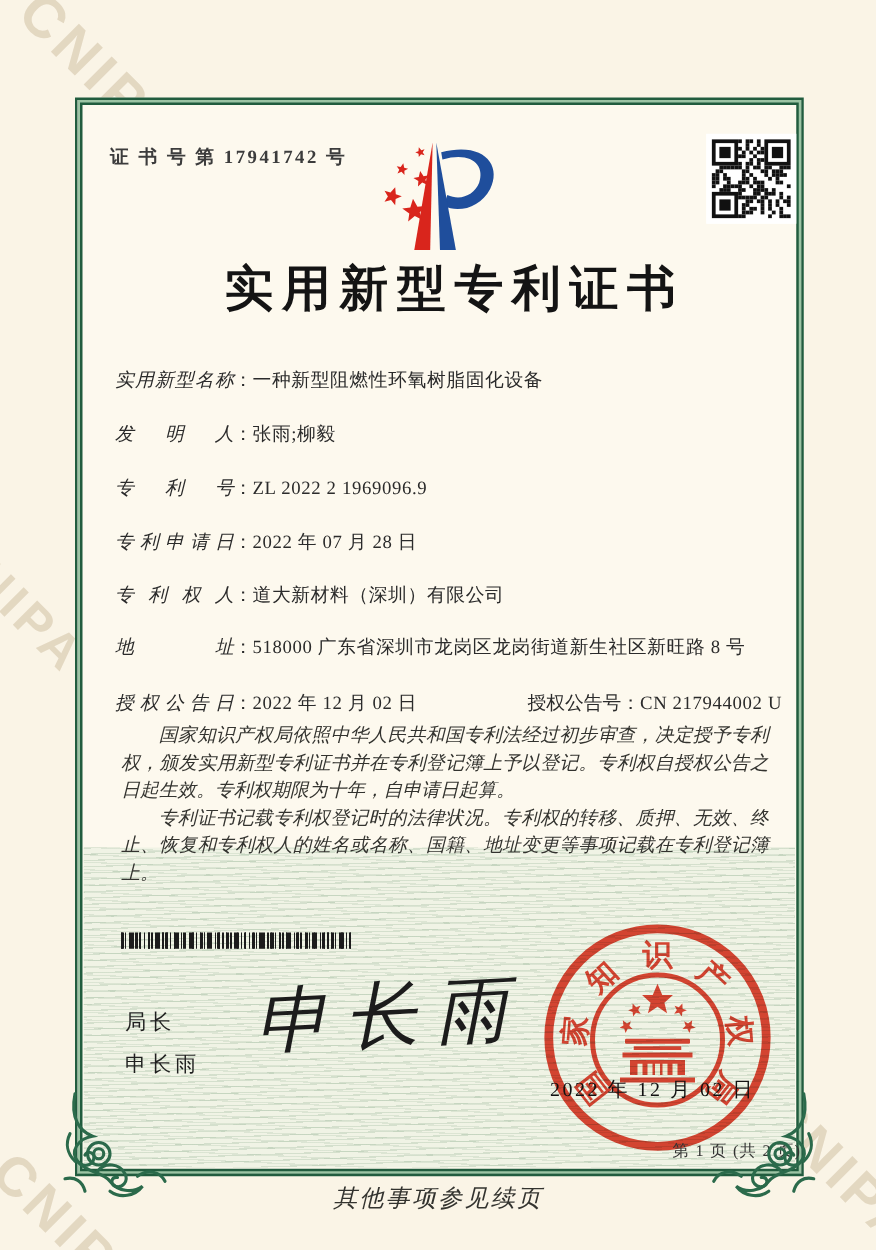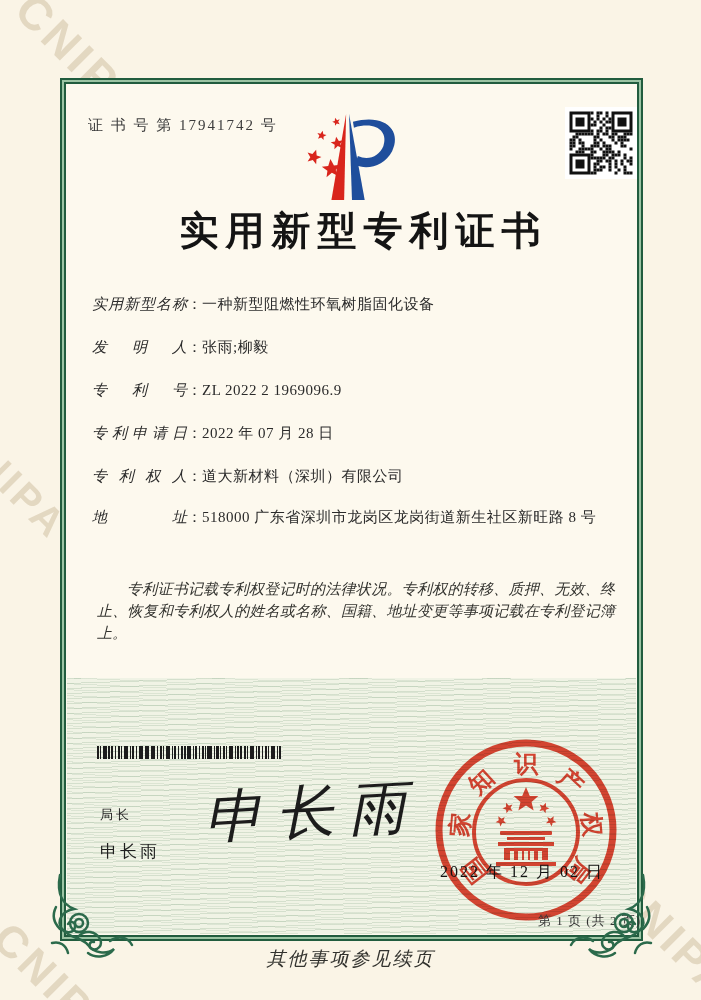--- a/index.html
+++ b/index.html
@@ -29,21 +29,21 @@
     background:#fdf9ee;
   }
   .guilloche{
     position:absolute;left:5px;right:5px;top:598px;bottom:5px;
     background-color:rgba(213,227,208,0.30);
     background-image:
       repeating-linear-gradient(178deg, rgba(148,178,148,0.30) 0 1px, transparent 1px 5px),
       repeating-linear-gradient(182.5deg, rgba(148,178,148,0.22) 0 1px, transparent 1px 6px);
     pointer-events:none;
   }
-  .cert-no{position:absolute;left:26px;top:36px;font-size:15px;letter-spacing:2px;color:#3c3c3c;}
+  .cert-no{position:absolute;left:26px;top:36px;font-size:15px;letter-spacing:2px;color:#3c3c3c;font-weight:bold;}
   .logo{position:absolute;left:230px;top:30px;}
   .qr{position:absolute;left:503px;top:27px;width:72px;height:72px;background:#fff;}
   .doc-title{
     position:absolute;left:12px;top:124px;width:100%;text-align:center;
     font-size:39px;font-weight:700;letter-spacing:7px;color:#141414;white-space:nowrap;
   }
   .frow{position:absolute;left:30px;font-size:15px;white-space:nowrap;color:#2b2b2b;}
   .flabel{display:inline-block;width:95px;text-align:justify;text-align-last:justify;vertical-align:top;font-style:italic;}
   .colon{display:inline-block;width:15px;}
   .fvalue{letter-spacing:0.5px;}
@@ -55,21 +55,21 @@
     font-style:italic;color:#33332f;
   }
   .paras p{margin:0;text-indent:2em;}
   .barcode{
     position:absolute;left:35px;top:666px;width:186px;height:13px;
     background-image:
       repeating-linear-gradient(90deg,#1c1c1c 0 1px,transparent 1px 3px),
       repeating-linear-gradient(90deg,#1c1c1c 0 2px,transparent 2px 7px),
       repeating-linear-gradient(90deg,#1c1c1c 0 1px,transparent 1px 11px);
   }
-  .sig-title{position:absolute;left:38px;top:726px;font-size:13px;letter-spacing:3px;color:#1f1f1f;
+  .sig-title{position:absolute;left:38px;top:726px;font-size:17px;letter-spacing:3px;color:#1f1f1f;
     font-family:"Liberation Sans","DejaVu Sans",sans-serif;}
   .sig-name{position:absolute;left:38px;top:760px;font-size:17px;letter-spacing:3px;color:#1f1f1f;
     font-family:"Liberation Sans","DejaVu Sans",sans-serif;}
   .autograph{
     position:absolute;left:142px;top:694px;font-size:58px;color:#1c1c1c;
     font-style:italic;letter-spacing:14px;transform:rotate(-3deg);white-space:nowrap;
   }
   .seal{position:absolute;left:368px;top:654px;width:192px;height:192px;mix-blend-mode:multiply;opacity:0.92;}
   .seal-svg{position:absolute;left:0;top:0;}
   .seal-ring-text{position:absolute;left:0;top:0;width:192px;height:192px;}
@@ -293,22 +293,27 @@
   </div>
   <div class="frow" style="top:344px">
     <span class="flabel">专利申请日</span><span class="colon">：</span><span class="fvalue">2022 年 07 月 28 日</span>
   </div>
   <div class="frow" style="top:387px">
     <span class="flabel">专利权人</span><span class="colon">：</span><span class="fvalue">道大新材料（深圳）有限公司</span>
   </div>
   <div class="frow" style="top:428px">
     <span class="flabel">地址</span><span class="colon">：</span><span class="fvalue">518000 广东省深圳市龙岗区龙岗街道新生社区新旺路 8 号</span>
   </div>
+  <div class="frow" style="top:473px">
+    <span class="flabel">授权公告日</span><span class="colon">：</span><span class="fvalue">2022 年 12 月 02 日</span>
+    <span class="grant-pub"><span>授权公告号</span><span class="colon">：</span><span class="fvalue">CN 217944002 U</span></span>
+  </div>
 
   <div class="paras">
+    <p>国家知识产权局依照中华人民共和国专利法经过初步审查，决定授予专利权，颁发实用新型专利证书并在专利登记簿上予以登记。专利权自授权公告之日起生效。专利权期限为十年，自申请日起算。</p>
     <p>专利证书记载专利权登记时的法律状况。专利权的转移、质押、无效、终止、恢复和专利权人的姓名或名称、国籍、地址变更等事项记载在专利登记簿上。</p>
   </div>
 
   <div class="barcode"></div>
 
   <div class="sig-title">局长</div>
   <div class="sig-name">申长雨</div>
   <div class="autograph">申长雨</div>
 
   <div class="seal">

